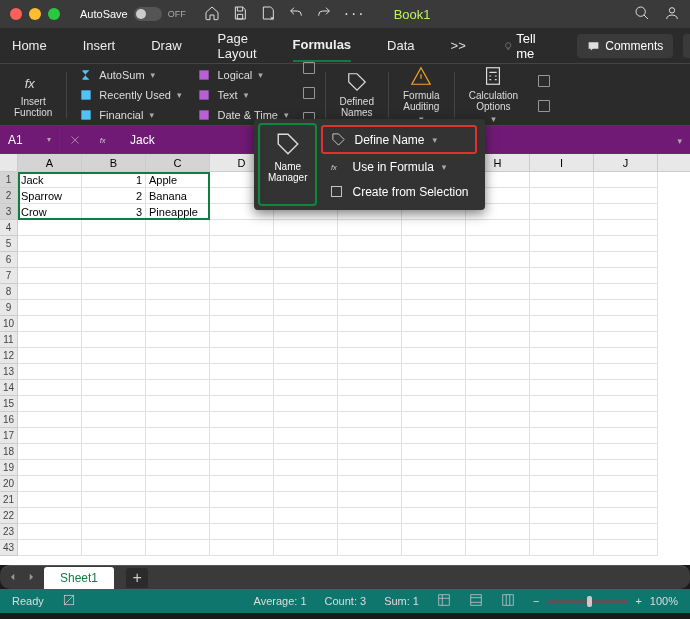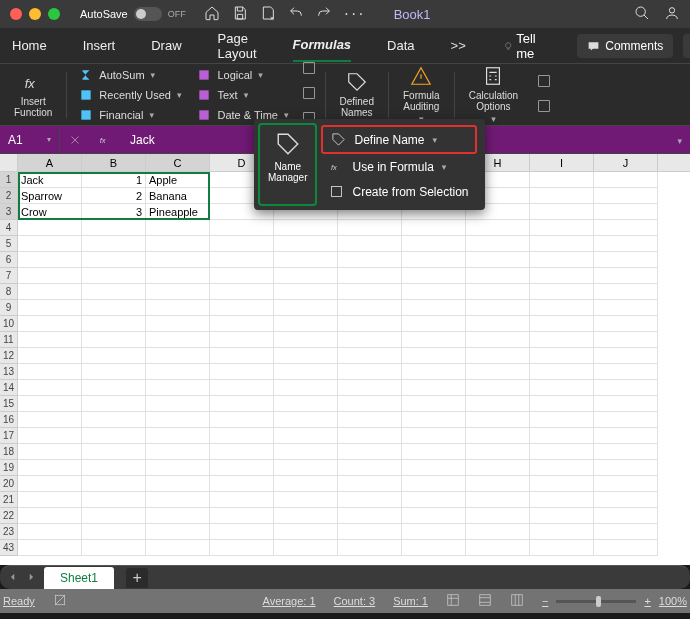--- a/index.html
+++ b/index.html
@@ -7,25 +7,25 @@
 .titlebar { height:28px; background:#3a3a3a; display:flex; align-items:center; padding:0 10px; gap:8px; }
 .traffic { display:flex; gap:7px; }
 .dot { width:12px; height:12px; border-radius:50%; }
 .red{background:#ff5f57;} .yellow{background:#febc2e;} .green{background:#28c840;}
 .autosave { margin-left:12px; font-size:11px; display:flex; align-items:center; gap:6px; }
 .toggle { width:28px; height:14px; border-radius:7px; background:#555; position:relative; }
 .toggle::after{content:"";position:absolute;left:2px;top:2px;width:10px;height:10px;border-radius:50%;background:#ccc;}
 .ticons { display:flex; gap:12px; margin-left:10px; align-items:center; }
 .ticon svg { width:16px; height:16px; fill:none; stroke:#ddd; stroke-width:1.5; }
 .ellips { font-size:16px; color:#ddd; letter-spacing:2px; }
-.title { margin-left:20px; font-size:13px; color:#c4b5fd; }
+.title { margin-left:20px; font-size:13px; color:#bef264; }
 .tright { margin-left:auto; display:flex; gap:14px; }
 .tabs { height:36px; background:#2b2b2b; display:flex; align-items:center; padding:0 12px; gap:36px; font-size:13px; border-bottom:1px solid #444; }
 .tab { color:#eee; cursor:pointer; padding:8px 0; }
-.tab.active { border-bottom:2px solid #107c41; font-weight:600;font-style:italic; }
+.tab.active { border-bottom:2px solid #107c41; font-weight:600; }
 .overflow { color:#ddd; }
 .tellme { display:flex; align-items:center; gap:4px; margin-left:2px; }
 .tellme svg{width:14px;height:14px;stroke:#ddd;fill:none;}
 .tabright { margin-left:auto; display:flex; gap:10px; }
 .btn { background:#3a3a3a; padding:5px 10px; border-radius:4px; display:flex; align-items:center; gap:5px; font-size:12px; }
 .btn svg{width:13px;height:13px;fill:#ddd;}
 .ribbon { height:62px; background:#2b2b2b; display:flex; align-items:center; padding:0 8px; gap:8px; border-bottom:1px solid #444; }
 .rgroup { display:flex; flex-direction:column; align-items:center; justify-content:center; height:100%; padding:0 6px; font-size:10px; color:#ddd; text-align:center; line-height:1.1; gap:3px; }
 .rgroup svg { width:22px; height:22px; stroke:#ddd; fill:none; stroke-width:1.3; }
 .divider { width:1px; height:46px; background:#444; }
@@ -57,21 +57,21 @@
 .nmgr { display:flex; flex-direction:column; align-items:center; padding:6px 8px; border:2px solid #0a8a3a; border-radius:4px; font-size:10px; gap:4px; text-align:center; }
 .nmgr svg{width:26px;height:26px;stroke:#ddd;fill:none;stroke-width:1.3;}
 .pmenu { display:flex; flex-direction:column; gap:0; padding:2px 4px; }
 .pitem { display:flex; align-items:center; gap:8px; padding:5px 8px; font-size:12px; white-space:nowrap; border-radius:3px; }
 .pitem svg{width:15px;height:15px;stroke:#ccc;fill:none;stroke-width:1.5;}
 .pitem.hl { border:2px solid #e03030; }
 .sheetbar { height:24px; background:#3a3a3a; display:flex; align-items:center; padding:0 8px; gap:8px; border-top:1px solid #555;border-radius:10px; }
 .sheetbar svg{width:10px;height:10px;fill:#999;}
 .sheet { background:#fff; color:#107c41; padding:4px 16px; font-size:12px; font-weight:500; border-radius:3px 3px 0 0; }
 .addsheet { width:22px; height:20px; display:flex; align-items:center; justify-content:center; color:#ccc; font-size:16px; background:#2b2b2b; border-radius:3px 3px 0 0; margin-left:4px;}
-.status { height:24px; background:#737373; display:flex; align-items:center; padding:0 3px; gap:18px; font-size:11px; color:#ddd;text-decoration:underline; }
+.status { height:24px; background:#0f766e; display:flex; align-items:center; padding:0 12px; gap:18px; font-size:11px; color:#ddd; }
 .status .spacer{flex:1;}
 .vbtn svg{width:14px;height:14px;stroke:#ccc;fill:none;stroke-width:1.3;}
 .zoom { display:flex; align-items:center; gap:8px; }
 .slider { width:80px; height:3px; background:#555; position:relative; }
 .slider::after{content:"";position:absolute;left:50%;top:-4px;width:5px;height:11px;background:#ccc;border-radius:2px;}
 </style>
 </head>
 <body>
 
 <div class="titlebar">

